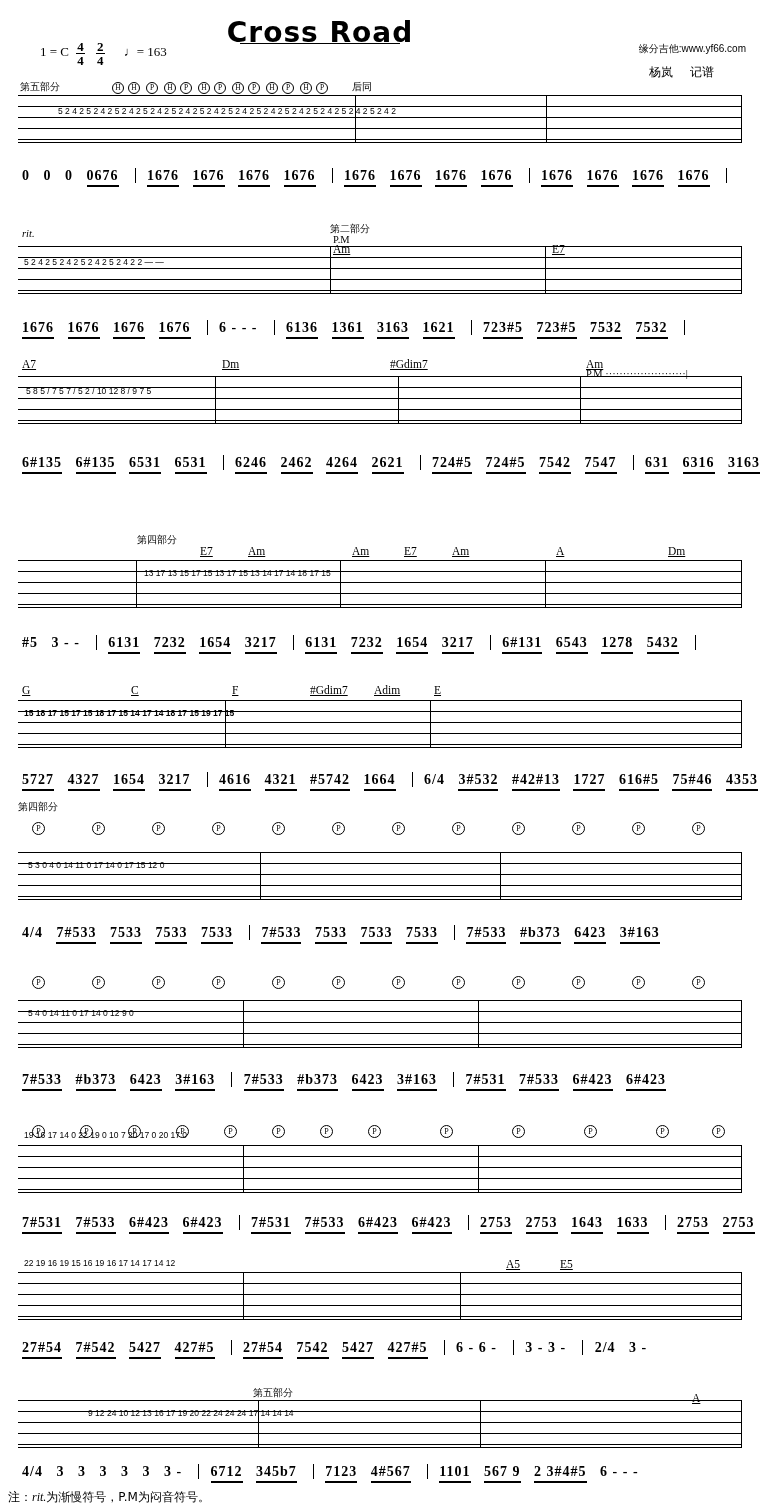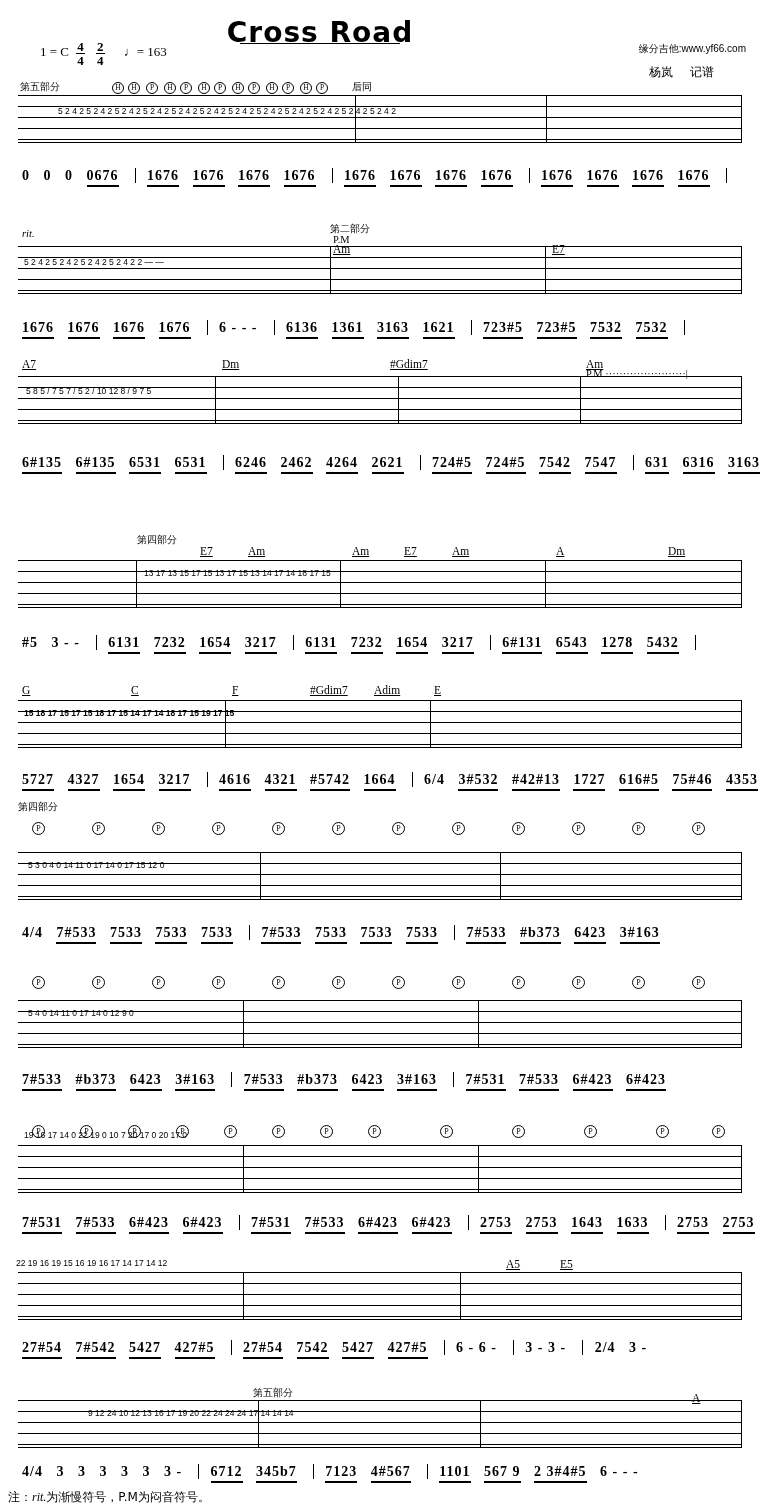--- a/index.html
+++ b/index.html
@@ -424,21 +424,21 @@
 
   <div class="staff" style="left:18px;top:1272px;width:724px;height:46px;">
     <i style="top:10px"></i>
       <i style="top:21px"></i>
       <i style="top:32px"></i>
       <i style="top:43px"></i>
   </div>
   <div class="barline" style="left:243px;top:1272px;height:47px;"></div>
   <div class="barline" style="left:460px;top:1272px;height:47px;"></div>
   <div class="barline" style="left:741px;top:1272px;height:47px;"></div>
-  <div class="tabnums" style="left:16px;top:1258px;">22 19 16   19 15   16 19 16   17 14 17 14   12</div>
+  <div class="tabnums" style="left:24px;top:1258px;">22 19 16   19 15   16 19 16   17 14 17 14   12</div>
 
   <div class="jp" style="left:22px;top:1340px;text-align:center;">
     <span class="g">27#54</span>
     <span class="g">7#542</span>
     <span class="g">5427</span>
     <span class="g">427#5</span><span class="bar"></span>
     <span class="g">27#54</span>
     <span class="g">7542</span>
     <span class="g">5427</span>
     <span class="g">427#5</span><span class="bar"></span>

